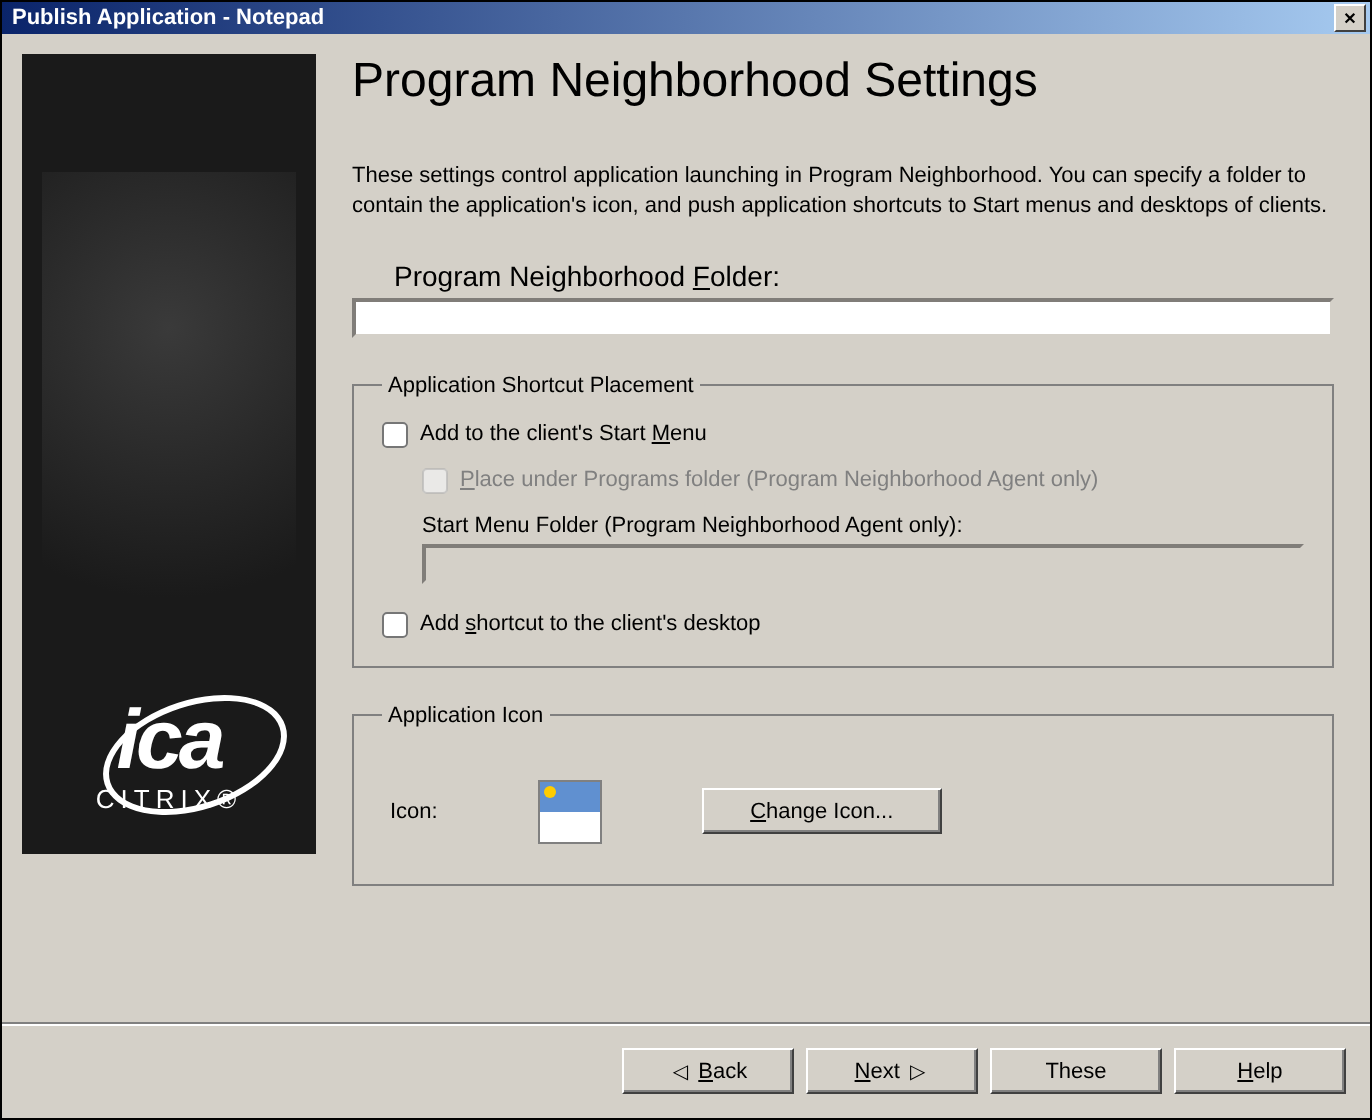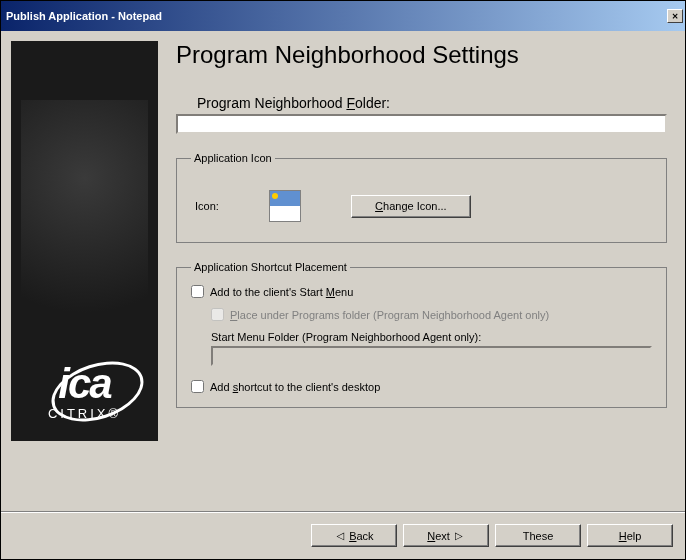--- a/index.html
+++ b/index.html
@@ -1,18 +1,18 @@
 <!DOCTYPE html>
 <html><head>
 <meta charset="utf-8">
 <style>
 * { box-sizing: border-box; margin: 0; padding: 0; }
 body { font-family: Tahoma, Arial, sans-serif; font-size: 11px; background: #fff; }
 .window { width: 686px; height: 560px; background: #d4d0c8; border: 1px solid #000; position: relative; }
-.titlebar { height: 30px; background: linear-gradient(to right, #0a246a, #a6caf0); display: flex; align-items: center; justify-content: space-between; padding: 0 2px; }
+.titlebar { height: 16px; background: linear-gradient(to right, #0a246a, #a6caf0); display: flex; align-items: center; justify-content: space-between; padding: 0 2px; }
 .titlebar-text { color: #fff; font-weight: bold; font-size: 11px; padding-left: 3px; }
 .close-btn { width: 16px; height: 14px; background: #d4d0c8; border: 1px solid #fff; border-right-color: #404040; border-bottom-color: #404040; font-family: Marlett, Arial; font-size: 8px; display: flex; align-items: center; justify-content: center; cursor: pointer; font-weight: bold; }
 .body { display: flex; height: 490px; padding: 10px; }
 .sidebar { width: 147px; height: 400px; background: #1a1a1a; margin-right: 10px; display: flex; flex-direction: column; justify-content: flex-end; align-items: center; padding: 20px 10px; }
 .sidebar-img { width: 100%; height: 260px; background: radial-gradient(circle at 50% 30%, #3a3a3a 0%, #1a1a1a 70%); position: relative; }
 .brand { color: #fff; text-align: center; }
 .brand-ica { font-size: 42px; font-weight: bold; font-style: italic; letter-spacing: -2px; position: relative; }
 .brand-ellipse { position: absolute; border: 3px solid #fff; border-radius: 50%; width: 95px; height: 55px; top: 4px; left: 2px; transform: rotate(-18deg); pointer-events: none; }
 .brand-citrix { font-size: 13px; letter-spacing: 3px; margin-top: -2px; }
 .content { flex: 1; padding: 0 8px; }
@@ -57,37 +57,26 @@
           <span class="brand-ellipse"></span>
         </div>
         <div class="brand-citrix">
           <span>CITRIX</span><span>®</span>
         </div>
       </div>
     </div>
 
     <div class="content">
       <h1 class="page-title">Program Neighborhood Settings</h1>
+      <p class="description">These settings control application launching in Program Neighborhood.  You can specify a folder to contain the application's icon, and push application shortcuts to Start menus and desktops of clients.</p>
 
       <label class="field-label">
         <span>Program Neighborhood </span><span class="underline">F</span><span>older:</span>
       </label>
       <input type="text" class="text-input" value="" style="">
-
-      <fieldset>
-        <legend>Application Icon</legend>
-        <div class="icon-section">
-          <span class="icon-label">Icon:</span>
-          <div class="icon-preview"></div>
-          <button class="btn" style="width:120px;">
-            <span class="underline">C</span>
-              <span>hange Icon...</span>
-          </button>
-        </div>
-      </fieldset>
 
       <fieldset>
         <legend>Application Shortcut Placement</legend>
 
         <div class="checkbox-row">
           <input type="checkbox" style="">
           <label>
             <span>Add to the client's Start </span><span class="underline">M</span><span>enu</span>
           </label>
         </div>
@@ -103,20 +92,32 @@
           <input type="text" class="text-input disabled" disabled="" value="" style="">
         </div>
 
         <div class="checkbox-row" style="margin-top:14px; margin-bottom:0;">
           <input type="checkbox" style="">
           <label>
             <span>Add </span><span class="underline">s</span><span>hortcut to the client's desktop</span>
           </label>
         </div>
       </fieldset>
+
+      <fieldset>
+        <legend>Application Icon</legend>
+        <div class="icon-section">
+          <span class="icon-label">Icon:</span>
+          <div class="icon-preview"></div>
+          <button class="btn" style="width:120px;">
+            <span class="underline">C</span>
+              <span>hange Icon...</span>
+          </button>
+        </div>
+      </fieldset>
     </div>
   </div>
 
   <div class="footer">
     <button class="btn">
       <span class="arrow">◁</span>&nbsp;<span class="underline">B</span><span>ack</span>
     </button>
     <button class="btn">
       <span class="underline">N</span><span>ext</span>&nbsp;<span class="arrow">▷</span>
     </button>

